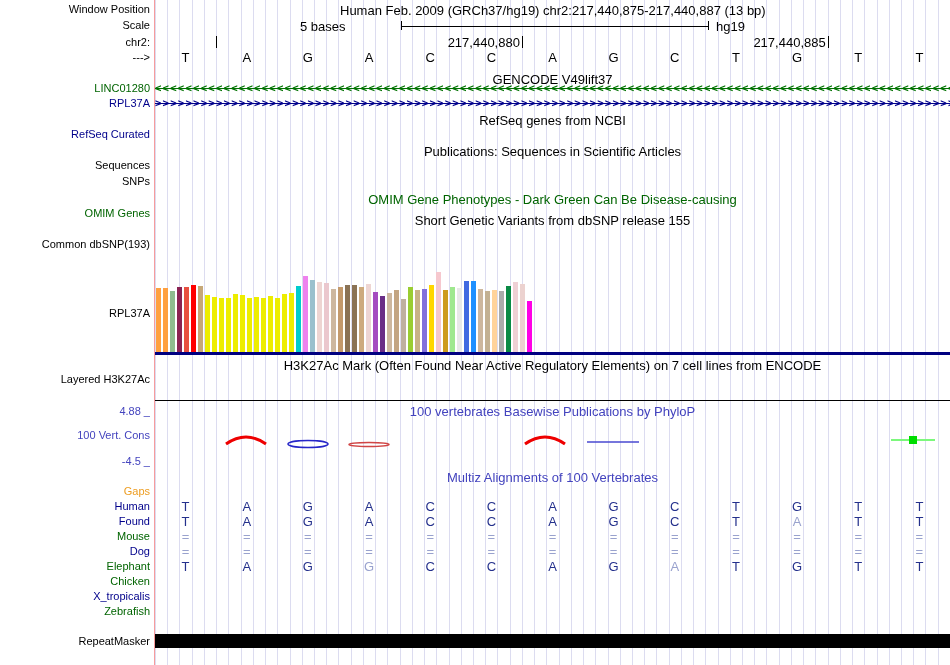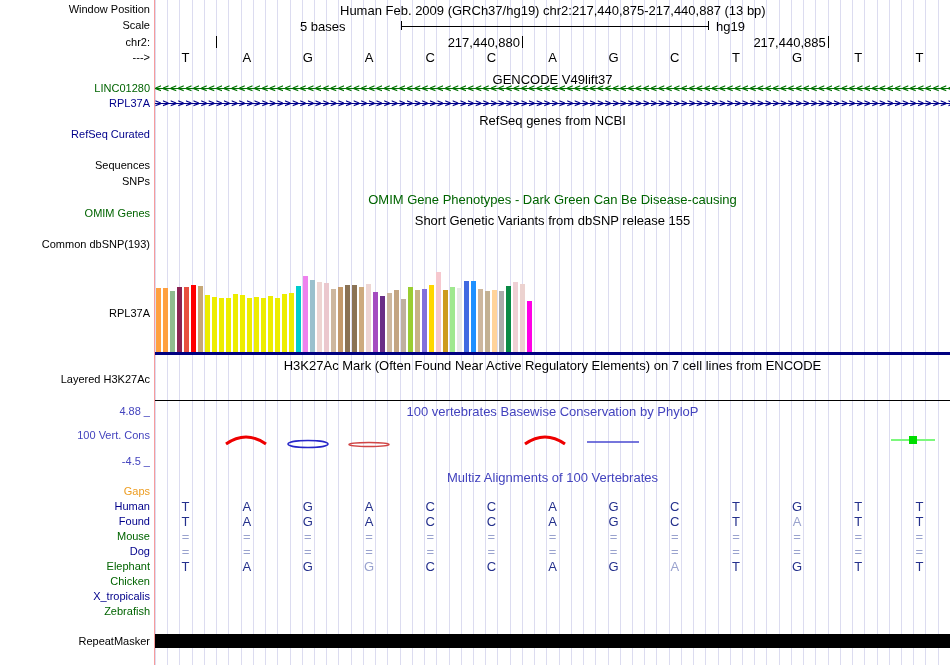--- a/index.html
+++ b/index.html
@@ -74,20 +74,21 @@
     </div>
 
   <div class="title" style="top:73px">GENCODE V49lift37</div>
   <div class="lbl c-green" style="top:82px">LINC01280</div>
   <div class="chevrow" id="chev0" style="top: 82px; color: rgb(0, 114, 0);">&lt;&lt;&lt;&lt;&lt;&lt;&lt;&lt;&lt;&lt;&lt;&lt;&lt;&lt;&lt;&lt;&lt;&lt;&lt;&lt;&lt;&lt;&lt;&lt;&lt;&lt;&lt;&lt;&lt;&lt;&lt;&lt;&lt;&lt;&lt;&lt;&lt;&lt;&lt;&lt;&lt;&lt;&lt;&lt;&lt;&lt;&lt;&lt;&lt;&lt;&lt;&lt;&lt;&lt;&lt;&lt;&lt;&lt;&lt;&lt;&lt;&lt;&lt;&lt;&lt;&lt;&lt;&lt;&lt;&lt;&lt;&lt;&lt;&lt;&lt;&lt;&lt;&lt;&lt;&lt;&lt;&lt;&lt;&lt;&lt;&lt;&lt;&lt;&lt;&lt;&lt;&lt;&lt;&lt;&lt;&lt;&lt;&lt;&lt;&lt;&lt;&lt;&lt;&lt;&lt;&lt;&lt;&lt;&lt;&lt;&lt;&lt;&lt;&lt;&lt;&lt;&lt;&lt;&lt;&lt;</div>
   <div class="lbl c-blue" style="top:97px">RPL37A</div>
   <div class="chevrow" id="chev1" style="top: 97px; color: rgb(0, 0, 139);">&gt;&gt;&gt;&gt;&gt;&gt;&gt;&gt;&gt;&gt;&gt;&gt;&gt;&gt;&gt;&gt;&gt;&gt;&gt;&gt;&gt;&gt;&gt;&gt;&gt;&gt;&gt;&gt;&gt;&gt;&gt;&gt;&gt;&gt;&gt;&gt;&gt;&gt;&gt;&gt;&gt;&gt;&gt;&gt;&gt;&gt;&gt;&gt;&gt;&gt;&gt;&gt;&gt;&gt;&gt;&gt;&gt;&gt;&gt;&gt;&gt;&gt;&gt;&gt;&gt;&gt;&gt;&gt;&gt;&gt;&gt;&gt;&gt;&gt;&gt;&gt;&gt;&gt;&gt;&gt;&gt;&gt;&gt;&gt;&gt;&gt;&gt;&gt;&gt;&gt;&gt;&gt;&gt;&gt;&gt;&gt;&gt;&gt;&gt;&gt;&gt;&gt;&gt;&gt;&gt;&gt;&gt;&gt;&gt;&gt;&gt;&gt;&gt;&gt;&gt;&gt;&gt;&gt;&gt;&gt;</div>
 
   <div class="title" style="top:114px">RefSeq genes from NCBI</div>
   <div class="lbl c-blue" style="top:128px">RefSeq Curated</div>
+  <div class="title" style="top:145px">Publications: Sequences in Scientific Articles</div>
   <div class="lbl" style="top:159px">Sequences</div>
   <div class="lbl" style="top:175px">SNPs</div>
 
   <div class="title c-green" style="top:193px">OMIM Gene Phenotypes - Dark Green Can Be Disease-causing</div>
   <div class="lbl c-green" style="top:207px">OMIM Genes</div>
   <div class="title" style="top:214px">Short Genetic Variants from dbSNP release 155</div>
   <div class="lbl" style="top:238px">Common dbSNP(193)</div>
 
   <div class="lbl" style="top:307px">RPL37A</div>
   <div id="gtex-bars">
@@ -146,21 +147,21 @@
       <div class="bar" style="left: 520px; top: 284px; height: 68px; background: rgb(236, 210, 207);"></div>
       <div class="bar" style="left: 527px; top: 301px; height: 51px; background: rgb(255, 0, 230);"></div>
     </div>
   <div class="navyline" style="top:352px"></div>
 
   <div class="title" style="top:359px">H3K27Ac Mark (Often Found Near Active Regulatory Elements) on 7 cell lines from ENCODE</div>
   <div class="lbl" style="top:373px">Layered H3K27Ac</div>
   <div class="blackline" style="top:400px"></div>
 
   <div class="lbl c-medblue" style="top:405px">4.88 _</div>
-  <div class="title c-medblue" style="top:405px">100 vertebrates Basewise Conservation by PhyloP</div>
+  <div class="title c-medblue" style="top:405px">100 vertebrates Basewise Publications by PhyloP</div>
   <div class="lbl c-medblue" style="top:429px">100 Vert. Cons</div>
   <div class="lbl c-medblue" style="top:455px">-4.5 _</div>
   <div id="cons-shapes">
       <svg width="44" height="18" class="shape" style="left: 224px; top: 431px;">
         <path d="M2,13 Q22,-1 42,13" stroke="#EE0000" stroke-width="3" fill="none"></path>
       </svg>
       <svg width="44" height="18" class="shape" style="left: 286px; top: 431px;">
         <ellipse cx="22" cy="13" rx="20" ry="3.5" stroke="#2525C8" stroke-width="1.5" fill="none"></ellipse>
       </svg>
       <svg width="44" height="18" class="shape" style="left: 347px; top: 431px;">

